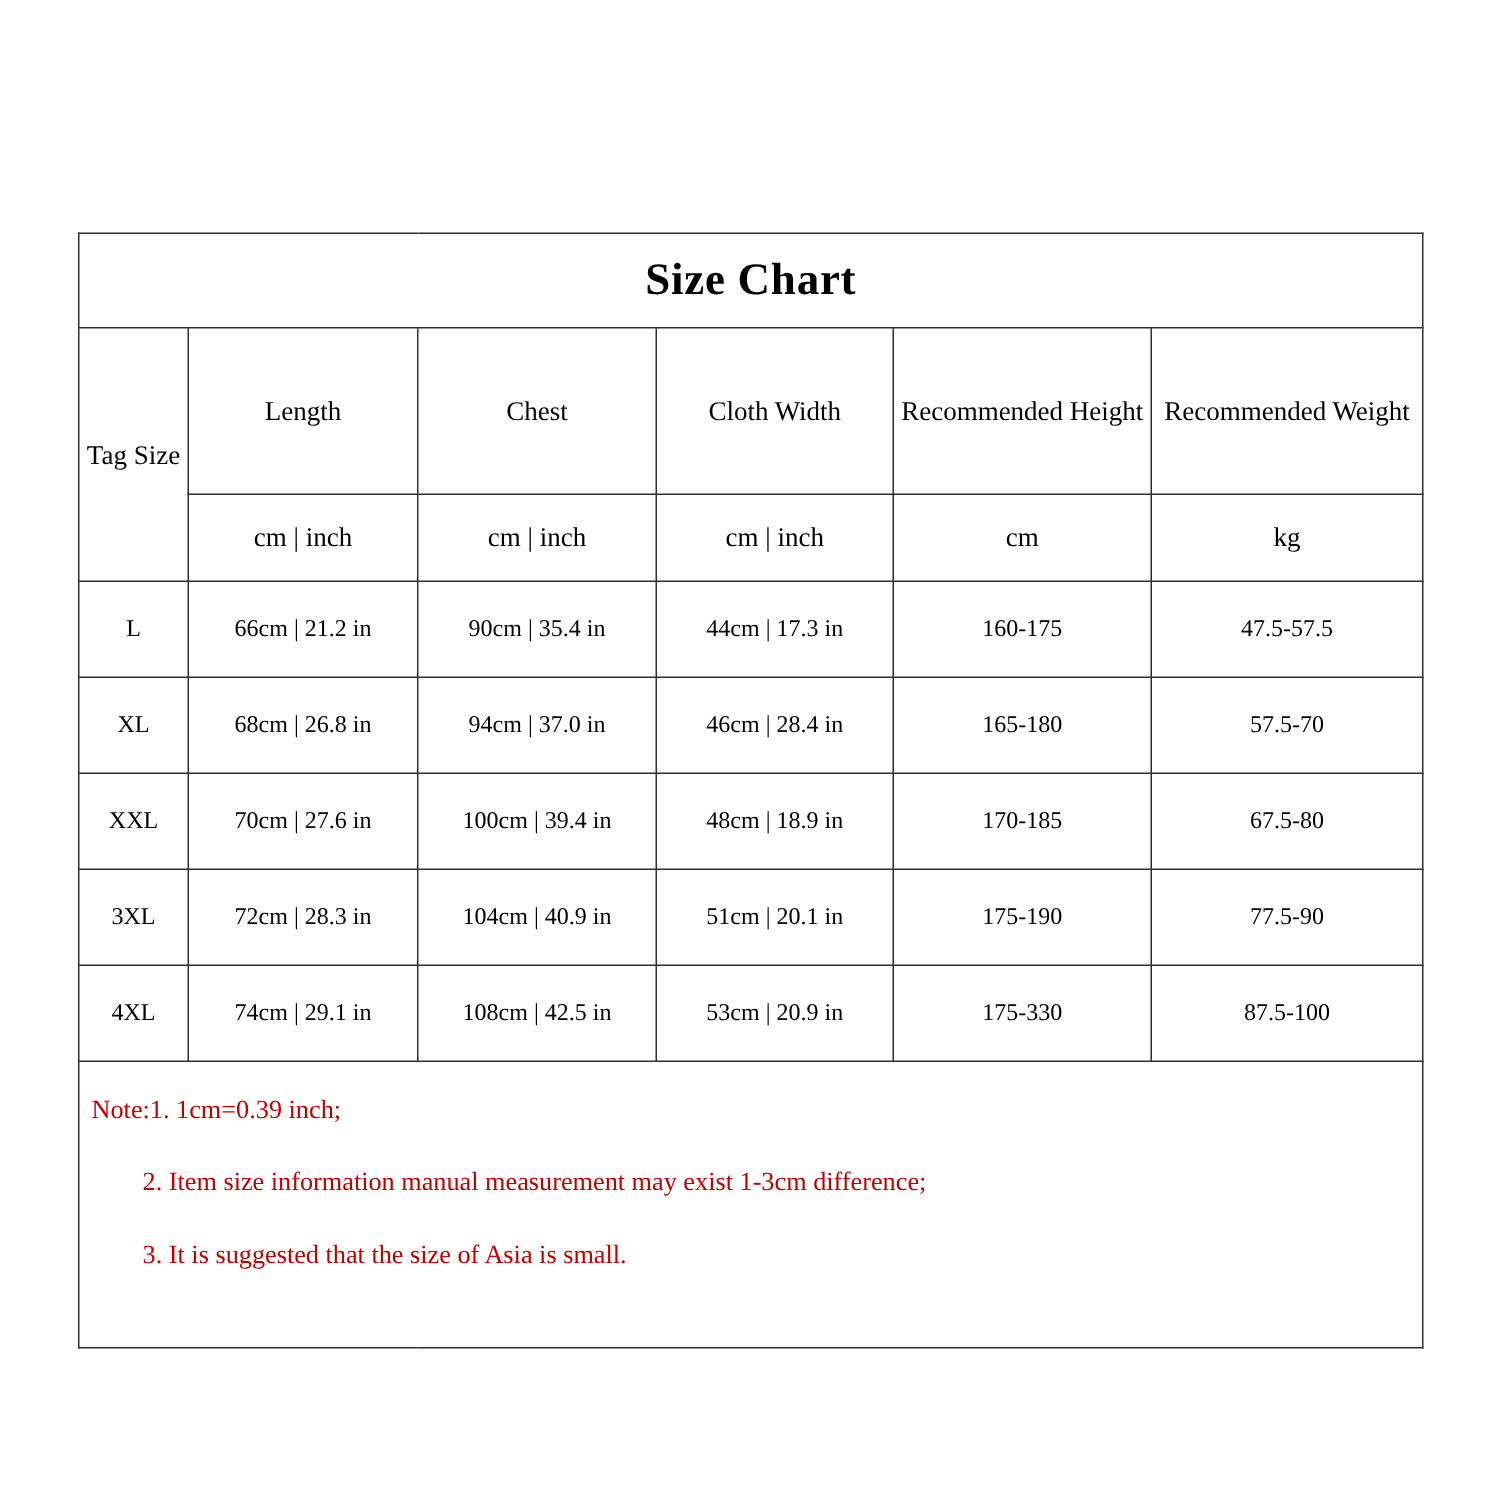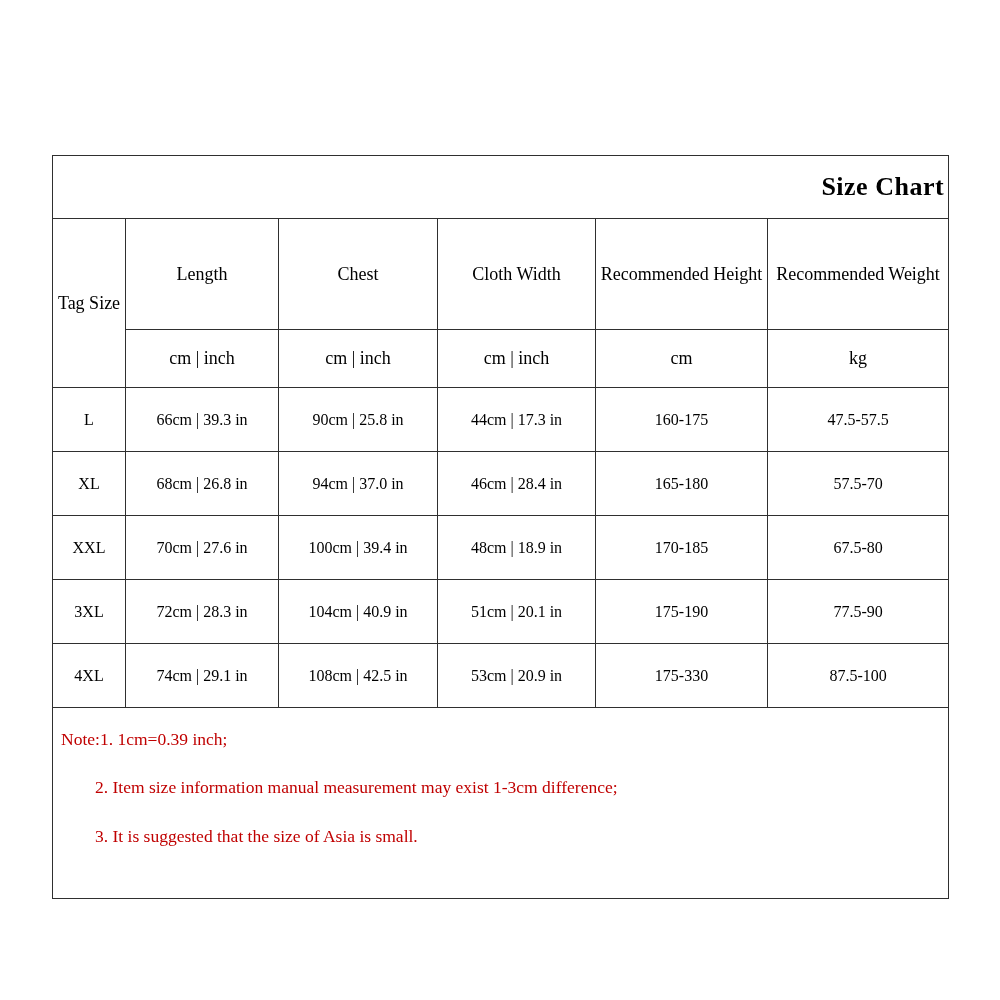--- a/index.html
+++ b/index.html
@@ -24,24 +24,23 @@
   }
   td, th {
     border: 1px solid #2f2f2f;
     text-align: center;
     vertical-align: middle;
     padding: 2px 4px;
     overflow: hidden;
   }
   .title-cell {
     height: 58px;
-    font-size: 26px;
+    font-size: 30px;
     font-weight: bold;
     letter-spacing: 0.5px;
-    text-align: right;
   }
   th {
     font-size: 18px;
     font-weight: normal;
     line-height: 2.35;
   }
   tr.row-head th {
     height: 106px;
   }
   tr.row-units th {
@@ -98,22 +97,22 @@
     <tr class="row-units">
       <th>cm | inch</th>
       <th>cm | inch</th>
       <th>cm | inch</th>
       <th>cm</th>
       <th>kg</th>
     </tr>
 
     <tr class="row-data">
       <td>L</td>
-      <td>66cm | 39.3 in</td>
-      <td>90cm | 25.8 in</td>
+      <td>66cm | 21.2 in</td>
+      <td>90cm | 35.4 in</td>
       <td>44cm | 17.3 in</td>
       <td>160-175</td>
       <td>47.5-57.5</td>
     </tr>
 
     <tr class="row-data">
       <td>XL</td>
       <td>68cm | 26.8 in</td>
       <td>94cm | 37.0 in</td>
       <td>46cm | 28.4 in</td>

